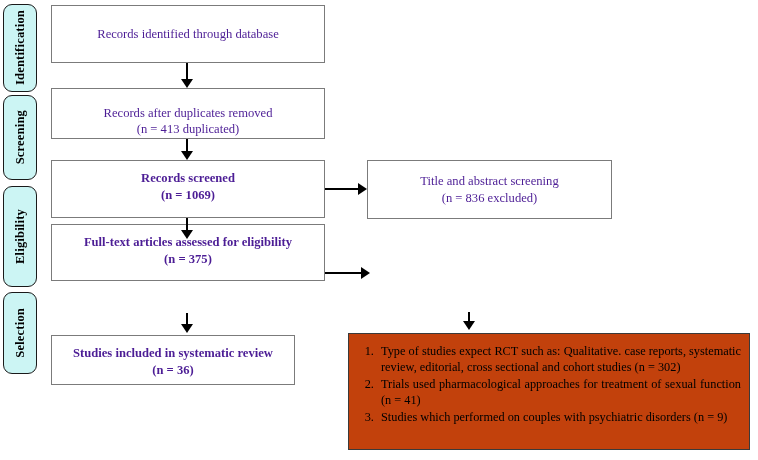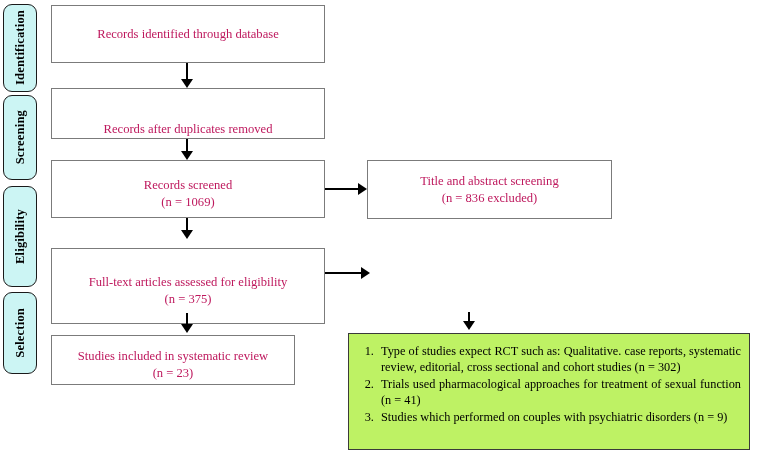--- a/index.html
+++ b/index.html
@@ -45,35 +45,36 @@
     background: #ffffff;
     border: 1.2px solid #7b7b7b;
     display: flex;
     align-items: center;
     justify-content: center;
     text-align: center;
   }
   .box-text {
     font-size: 12.6px;
     line-height: 1.32;
-    color: #be185d;
+    color: #4c1d95;
     padding: 0 6px;
   }
   .box.top-align {
-    align-items: center;
+    align-items: flex-start;
+    font-weight: bold;
   }
   .box.top-align .box-text {
     padding-top: 9px;
   }
 
   
   .reasons-box {
     position: absolute;
     box-sizing: border-box;
-    background: #bef264;
+    background: #c2410c;
     border: 1.2px solid #3a3a3a;
     padding: 9px 8px 8px 6px;
   }
   ol.reasons-list {
     margin: 0;
     padding: 0 0 0 22px;
     list-style-position: outside;
   }
   ol.reasons-list li {
     font-size: 12.3px;
@@ -136,41 +137,42 @@
 
   <div class="box" style="left:51px; top:5px; width:274px; height:58px;">
     <div class="box-text">
       <span>Records identified through database</span><br>
     </div>
   </div>
 
   <div class="box" style="left:51px; top:88px; width:274px; height:51px;align-items:flex-end;">
     <div class="box-text">
       <span>Records after duplicates removed</span><br>
+      <span>(n = 413 duplicated)</span>
     </div>
   </div>
 
   <div class="box top-align" style="left:51px; top:160px; width:274px; height:58px;">
     <div class="box-text">
       <span>Records screened</span><br>
       <span>(n = 1069)</span>
     </div>
   </div>
 
-  <div class="box top-align" style="left:51px; top:248px; width:274px; height:76px;">
+  <div class="box top-align" style="left:51px; top:224px; width:274px; height:57px;">
     <div class="box-text">
       <span>Full-text articles assessed for eligibility</span><br>
       <span>(n = 375)</span>
     </div>
   </div>
 
   <div class="box top-align" style="left:51px; top:335px; width:244px; height:50px;">
     <div class="box-text">
       <span>Studies included in systematic review</span><br>
-      <span>(n = 23)</span>
+      <span>(n = 36)</span>
     </div>
   </div>
 
   <div class="box" style="left:367px; top:160px; width:245px; height:59px;">
     <div class="box-text">
       <span>Title and abstract screening</span><br>
       <span>(n = 836 excluded)</span>
     </div>
   </div>
 

